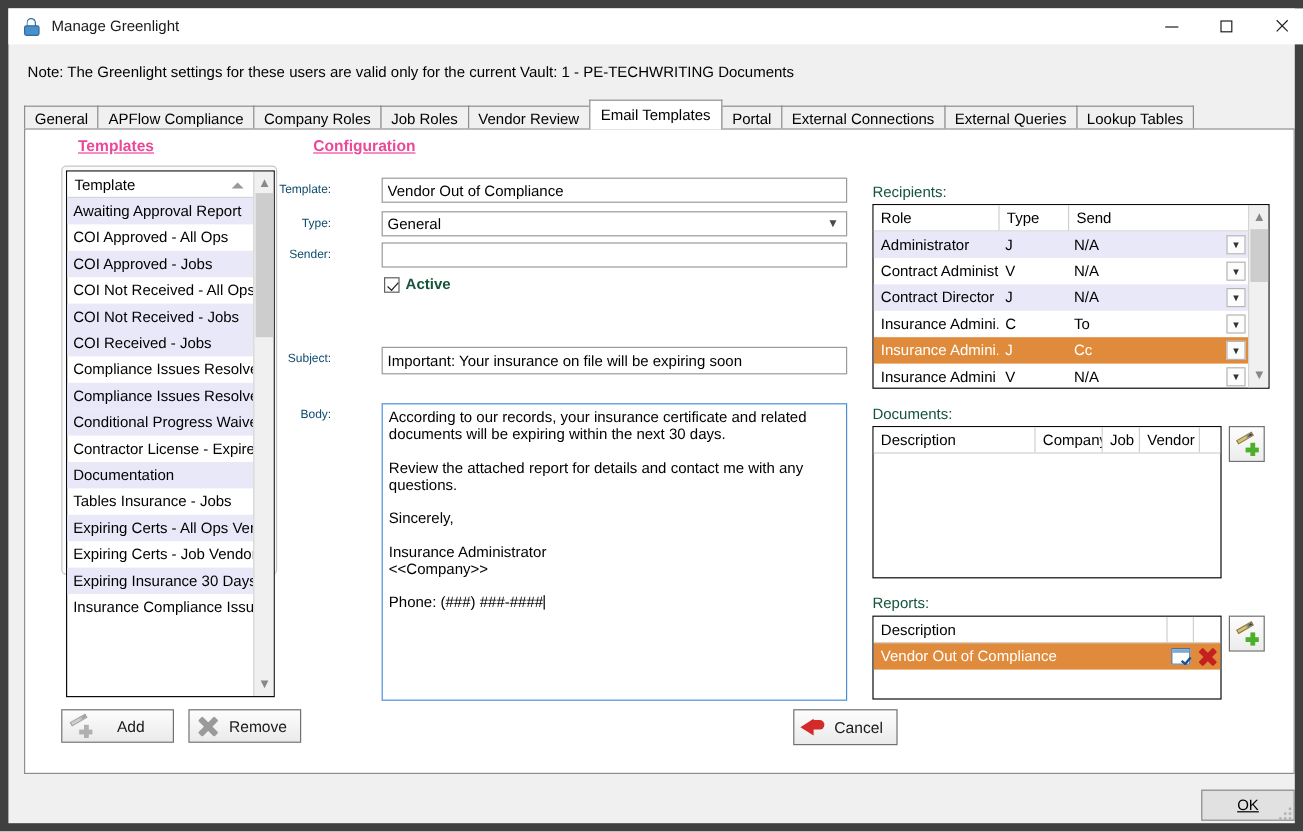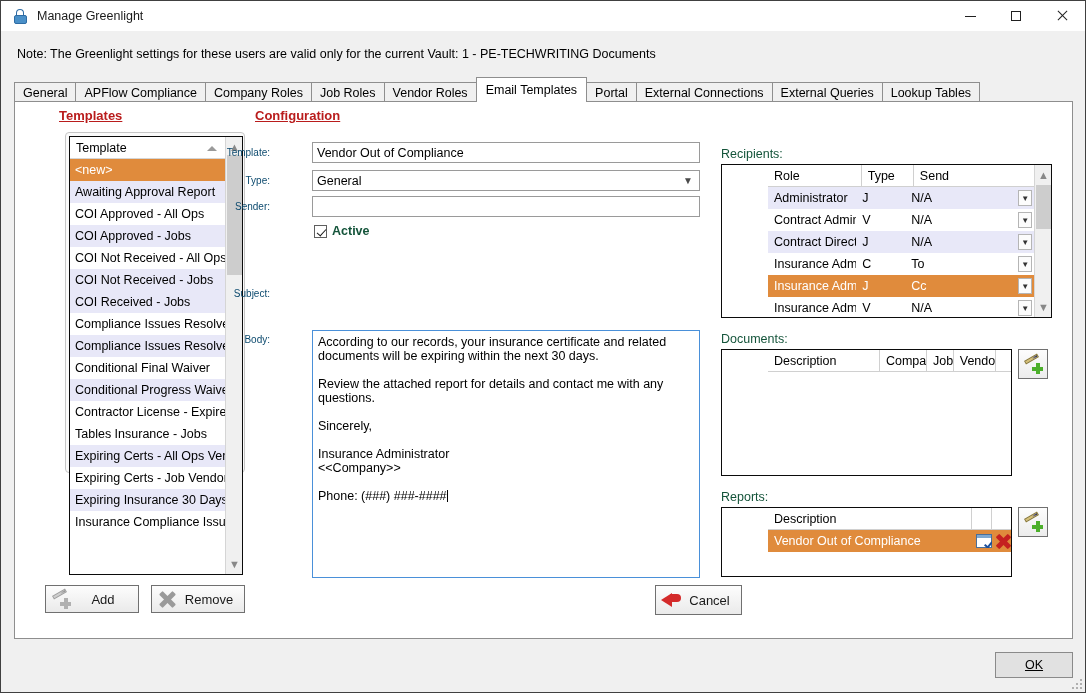--- a/index.html
+++ b/index.html
@@ -8,21 +8,21 @@
     width: 1086px; height: 693px;
     font-family: "Liberation Sans", sans-serif;
     font-size: 12px;
     background: #ffffff;
     overflow: hidden;
   }
   .window {
     position: relative;
     width: 1086px; height: 693px;
     background: #f0f0f0;
-    border: 1px solid #404040;
+    border: 7px solid #404040;
   }
   
   .titlebar {
     position: absolute; top: 0; left: 0;
     width: 1084px; height: 30px;
     background: #ffffff;
     display: flex; align-items: center;
   }
   .title-icon { margin-left: 11px; width: 16px; height: 16px; position: relative; }
   .title-icon .shackle {
@@ -96,33 +96,32 @@
   .tabpage {
     position: absolute; left: 13px; top: 100px;
     width: 1059px; height: 538px;
     background: #ffffff;
     border: 1px solid #8e8e8e;
   }
 
   .section-head {
     position: absolute;
     font-size: 13px; font-weight: bold;
-    color: #b91c1c;
+    color: #ec4899;
     text-decoration: underline;
   }
 
   
   .listwrap {
     position: absolute; left: 30px; top: 30px;
     width: 180px; height: 341px;
     background: #fbfbfb;
     border: 1px solid #c6c6c6;
     border-radius: 4px;
     padding: 4px;
-    margin-left: 20px;
   }
   .listbox {
     position: absolute; left: 3px; top: 3px;
     width: 174px; height: 439px;
     border: 1px solid #0b0b0b;
     background: #fff;
     overflow: hidden;
     display: flex;
   }
   .listcol { width: 156px; height: 100%; overflow: hidden; }
@@ -284,21 +283,21 @@
 
   
   .gridlabel { position: absolute; font-size: 12.5px; color: #14543a; }
   .grid {
     position: absolute;
     border: 1px solid #0b0b0b;
     background: #fff;
     display: flex;
     overflow: hidden;
   }
-  .gridmain { flex: 1; overflow: hidden; margin-left: 46px; }
+  .gridmain { flex: 1; overflow: hidden; }
   .ghead {
     display: flex; height: 22px;
     border-bottom: 1px solid #d0d0d0;
     background: #fff;
   }
   .gh {
     display: flex; align-items: center;
     padding-left: 6px;
     font-size: 12.5px; color: #000;
     border-right: 1px solid #d0d0d0;
@@ -380,21 +379,21 @@
       <div class="tab">
         <span>APFlow Compliance</span>
       </div>
       <div class="tab">
         <span>Company Roles</span>
       </div>
       <div class="tab">
         <span>Job Roles</span>
       </div>
       <div class="tab">
-        <span>Vendor Roles</span>
+        <span>Vendor Review</span>
       </div>
       <div class="tab active">
         <span>Email Templates</span>
       </div>
       <div class="tab">
         <span>Portal</span>
       </div>
       <div class="tab">
         <span>External Connections</span>
       </div>
@@ -413,23 +412,20 @@
     <div class="section-head" style="left:240px; top:6px;">Configuration</div>
 
     <div class="listwrap">
       <div class="listbox">
         <div class="listcol">
           <div class="lhead">
             <span>Template</span>
             <span class="sortarrow"></span>
           </div>
           <div id="tmpl-rows">
-              <div class="lrow sel">
-                <span>&lt;new&gt;</span>
-              </div>
               <div class="lrow alt">
                 <span>Awaiting Approval Report</span>
               </div>
               <div class="lrow">
                 <span>COI Approved - All Ops</span>
               </div>
               <div class="lrow alt">
                 <span>COI Approved - Jobs</span>
               </div>
               <div class="lrow">
@@ -440,28 +436,28 @@
               </div>
               <div class="lrow alt">
                 <span>COI Received - Jobs</span>
               </div>
               <div class="lrow">
                 <span>Compliance Issues Resolved - ...</span>
               </div>
               <div class="lrow alt">
                 <span>Compliance Issues Resolved - J...</span>
               </div>
-              <div class="lrow">
-                <span>Conditional Final Waiver</span>
-              </div>
               <div class="lrow alt">
                 <span>Conditional Progress Waiver</span>
               </div>
               <div class="lrow">
                 <span>Contractor License - Expired</span>
+              </div>
+              <div class="lrow alt">
+                <span>Documentation</span>
               </div>
               <div class="lrow">
                 <span>Tables Insurance - Jobs</span>
               </div>
               <div class="lrow alt">
                 <span>Expiring Certs - All Ops Vendor</span>
               </div>
               <div class="lrow">
                 <span>Expiring Certs - Job Vendors Only</span>
               </div>
@@ -509,20 +505,21 @@
 
     <div class="flabel" style="left:200px; top:99px; width:55px;">Sender:</div>
     <input class="tinput" style="left: 297px; top: 94px; width: 388px; height: 21px;" value="">
 
     <div class="cbwrap" style="left:299px; top:122px;font-weight:bold;">
       <div class="cbox"></div>
       <div class="cblabel">Active</div>
     </div>
 
     <div class="flabel" style="left:200px; top:186px; width:55px;">Subject:</div>
+    <input class="tinput" style="left: 297px; top: 181px; width: 388px; height: 23px;" value="Important: Your insurance on file will be expiring soon">
 
     <div class="flabel" style="left:200px; top:232px; width:55px;">Body:</div>
     <div class="bodybox" style="left:297px; top:228px; width:388px; height:248px;"><span>According to our records, your insurance certificate and related documents will be expiring within the next 30 days.
 
 Review the attached report for details and contact me with any questions.
 
 Sincerely,
 
 Insurance Administrator
 &lt;&lt;Company&gt;&gt;

